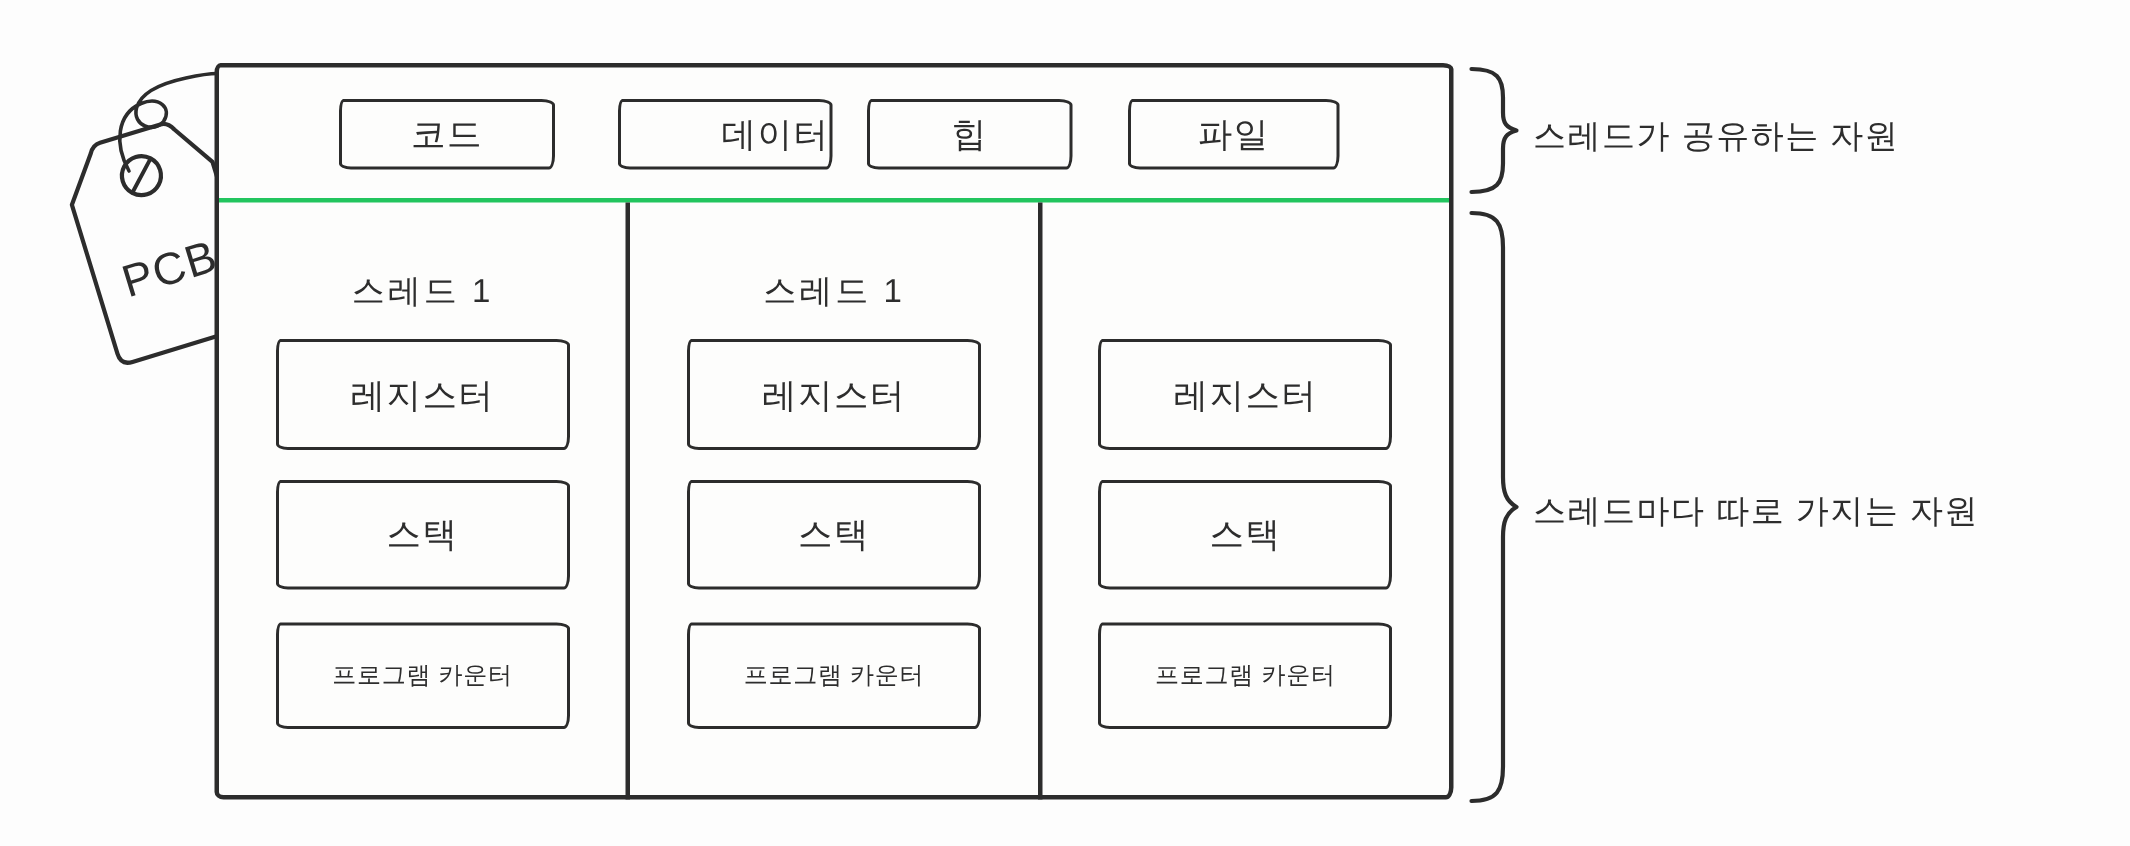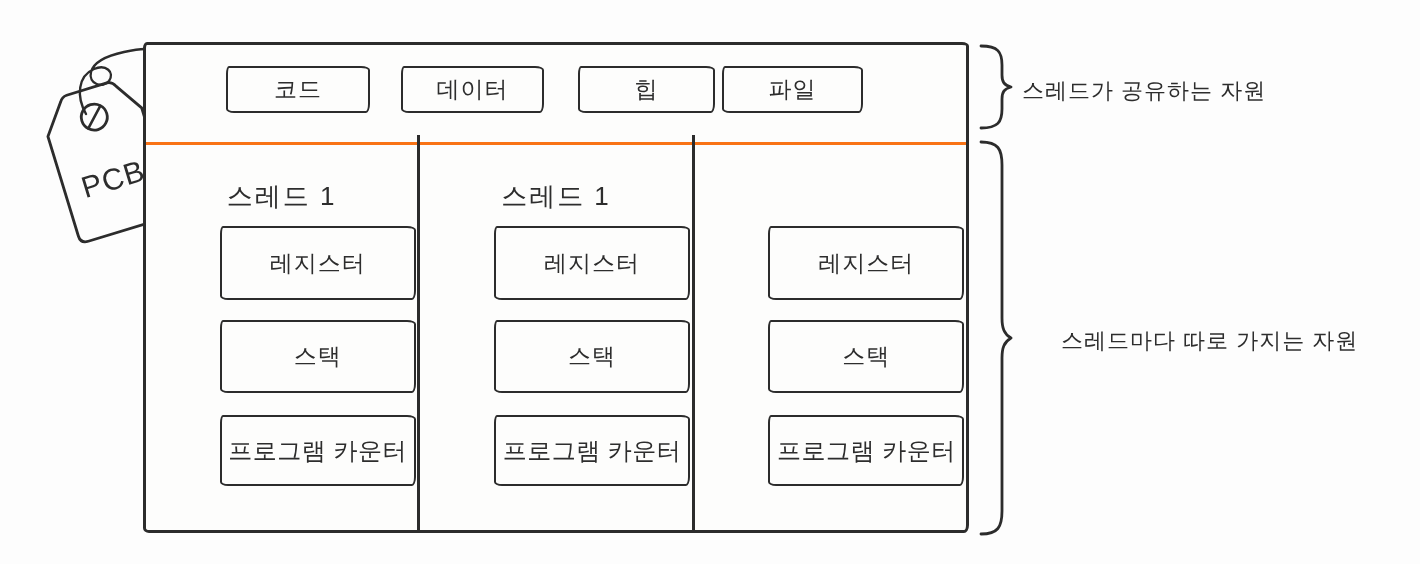--- a/index.html
+++ b/index.html
@@ -13,69 +13,69 @@
   }
   
   .main-box{
     position:absolute;left:143px;top:42px;width:826px;height:491px;
     border:3px solid #2c2c2c;
     border-radius:4px 7px 5px 6px / 6px 4px 8px 5px;
     background:#fdfdfc;
     box-sizing:border-box;
   }
   .shared-strip{
-    position:absolute;left:0;top:0;width:100%;height:100px;
-    border-bottom:3px solid #f97316;
+    position:absolute;left:0;top:0;width:100%;height:90px;
+    border-bottom:3px solid #22c55e;
     box-sizing:border-box;
   }
   .res-box{
     position:absolute;
     border:2.6px solid #2c2c2c;
     border-radius:3px 9px 4px 8px / 8px 4px 9px 4px;
     background:#fdfdfc;
     display:flex;align-items:center;justify-content:center;
     font-size:23px;
     letter-spacing:1px;
     box-sizing:border-box;
   }
   .shared-box{top:21px;height:47px;}
   .shared-box.b0{left:80px;width:144px;}
-  .shared-box.b1{left:255px;width:143px;}
+  .shared-box.b1{left:266px;width:143px;justify-content:flex-end;}
   .shared-box.b2{left:432px;width:137px;}
-  .shared-box.b3{left:576px;width:141px;}
+  .shared-box.b3{left:606px;width:141px;}
   .threads-row{
     position:absolute;left:0;top:90px;width:100%;height:398px;
     display:flex;
   }
   .thread-col{
     position:relative;
     flex:1;
     box-sizing:border-box;
   }
   .thread-col.c0,.thread-col.c1{border-right:3px solid #2c2c2c;}
   .thread-title{
     position:absolute;top:44px;left:0;width:100%;
     text-align:center;
-    font-size:26px;letter-spacing:2px;
+    font-size:22px;letter-spacing:2px;
   }
-  .tbox{left:50%;transform:translateX(-50%);width:196px;margin-left:36px;}
+  .tbox{left:50%;transform:translateX(-50%);width:196px;}
   .tbox.r0{top:91px;height:74px;}
   .tbox.r1{top:185px;height:73px;}
-  .tbox.r2{top:280px;height:71px;font-size:24px;letter-spacing:0.5px;}
+  .tbox.r2{top:280px;height:71px;font-size:16px;letter-spacing:0.5px;}
   
   .brace{position:absolute;}
   .brace path{stroke:#2c2c2c;stroke-width:2.8;fill:none;stroke-linecap:round;stroke-linejoin:round;}
   .brace-label{
     position:absolute;
     font-size:22px;
     letter-spacing:1px;
     white-space:nowrap;
   }
   .brace-label.l0{left:1022px;top:76px;}
-  .brace-label.l1{left:1022px;top:326px;margin-left:39px;}
+  .brace-label.l1{left:1022px;top:326px;}
   
   .pcb-svg{position:absolute;left:14px;top:32px;}
   .pcb-svg .ink{stroke:#2c2c2c;fill:none;stroke-linecap:round;stroke-linejoin:round;}
   .pcb-svg text{
     font-family:"Liberation Sans","DejaVu Sans",sans-serif;
     font-size:30px;fill:#2d2d2d;letter-spacing:1px;
   }
 </style>
 </head>
 <body>

